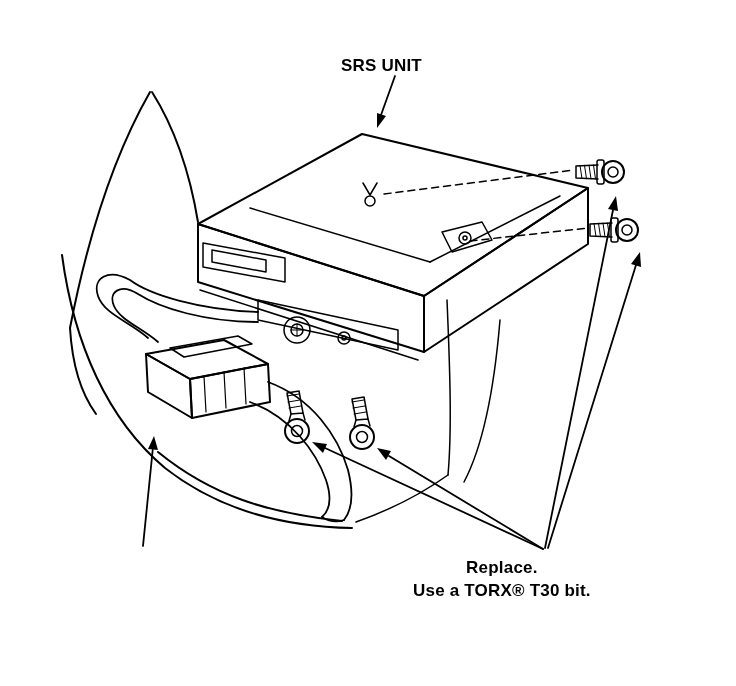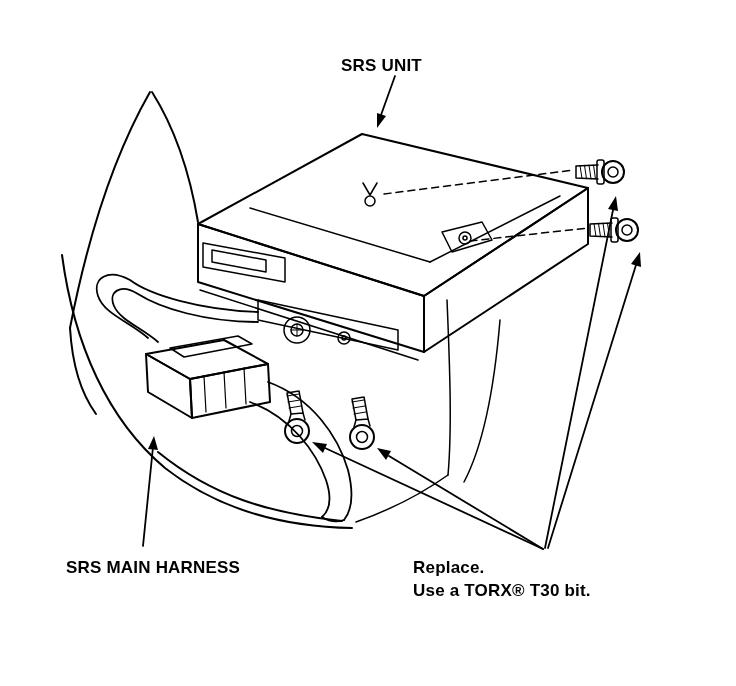--- a/index.html
+++ b/index.html
@@ -3,20 +3,21 @@
 <meta charset="utf-8">
 <style>
   html, body { margin: 0; padding: 0; }
   .page {
     position: relative;
     width: 736px;
     height: 610px;
     background: #ffffff;
     font-family: "Liberation Sans", sans-serif;
     overflow: hidden;
+    text-align: center;
   }
   .diagram-svg {
     position: absolute;
     left: 0; top: 0;
     width: 736px; height: 686px;
   }
   .label {
     position: absolute;
     font-weight: bold;
     font-size: 17px;
@@ -169,21 +170,20 @@
       <g>
         <path d="M548,548 L636,265"></path>
         <polygon points="640,252 641,267 631,264" fill="#000000" stroke="none"></polygon>
       </g>
     </g>
   </svg>
 
   <div class="label" style="left:341px; top:54px;">SRS UNIT</div>
 
   <div class="label" style="left:66px; top:556px;">
-    <span class="lbl-line">SRS MAIN HARNESS</span>
   </div>
 
   <div class="label" style="left:413px; top:556px;">
     <span class="lbl-line">Replace.</span>
     <span class="lbl-line">Use a TORX® T30 bit.</span>
   </div>
 
 </div>
 
 </body></html>

